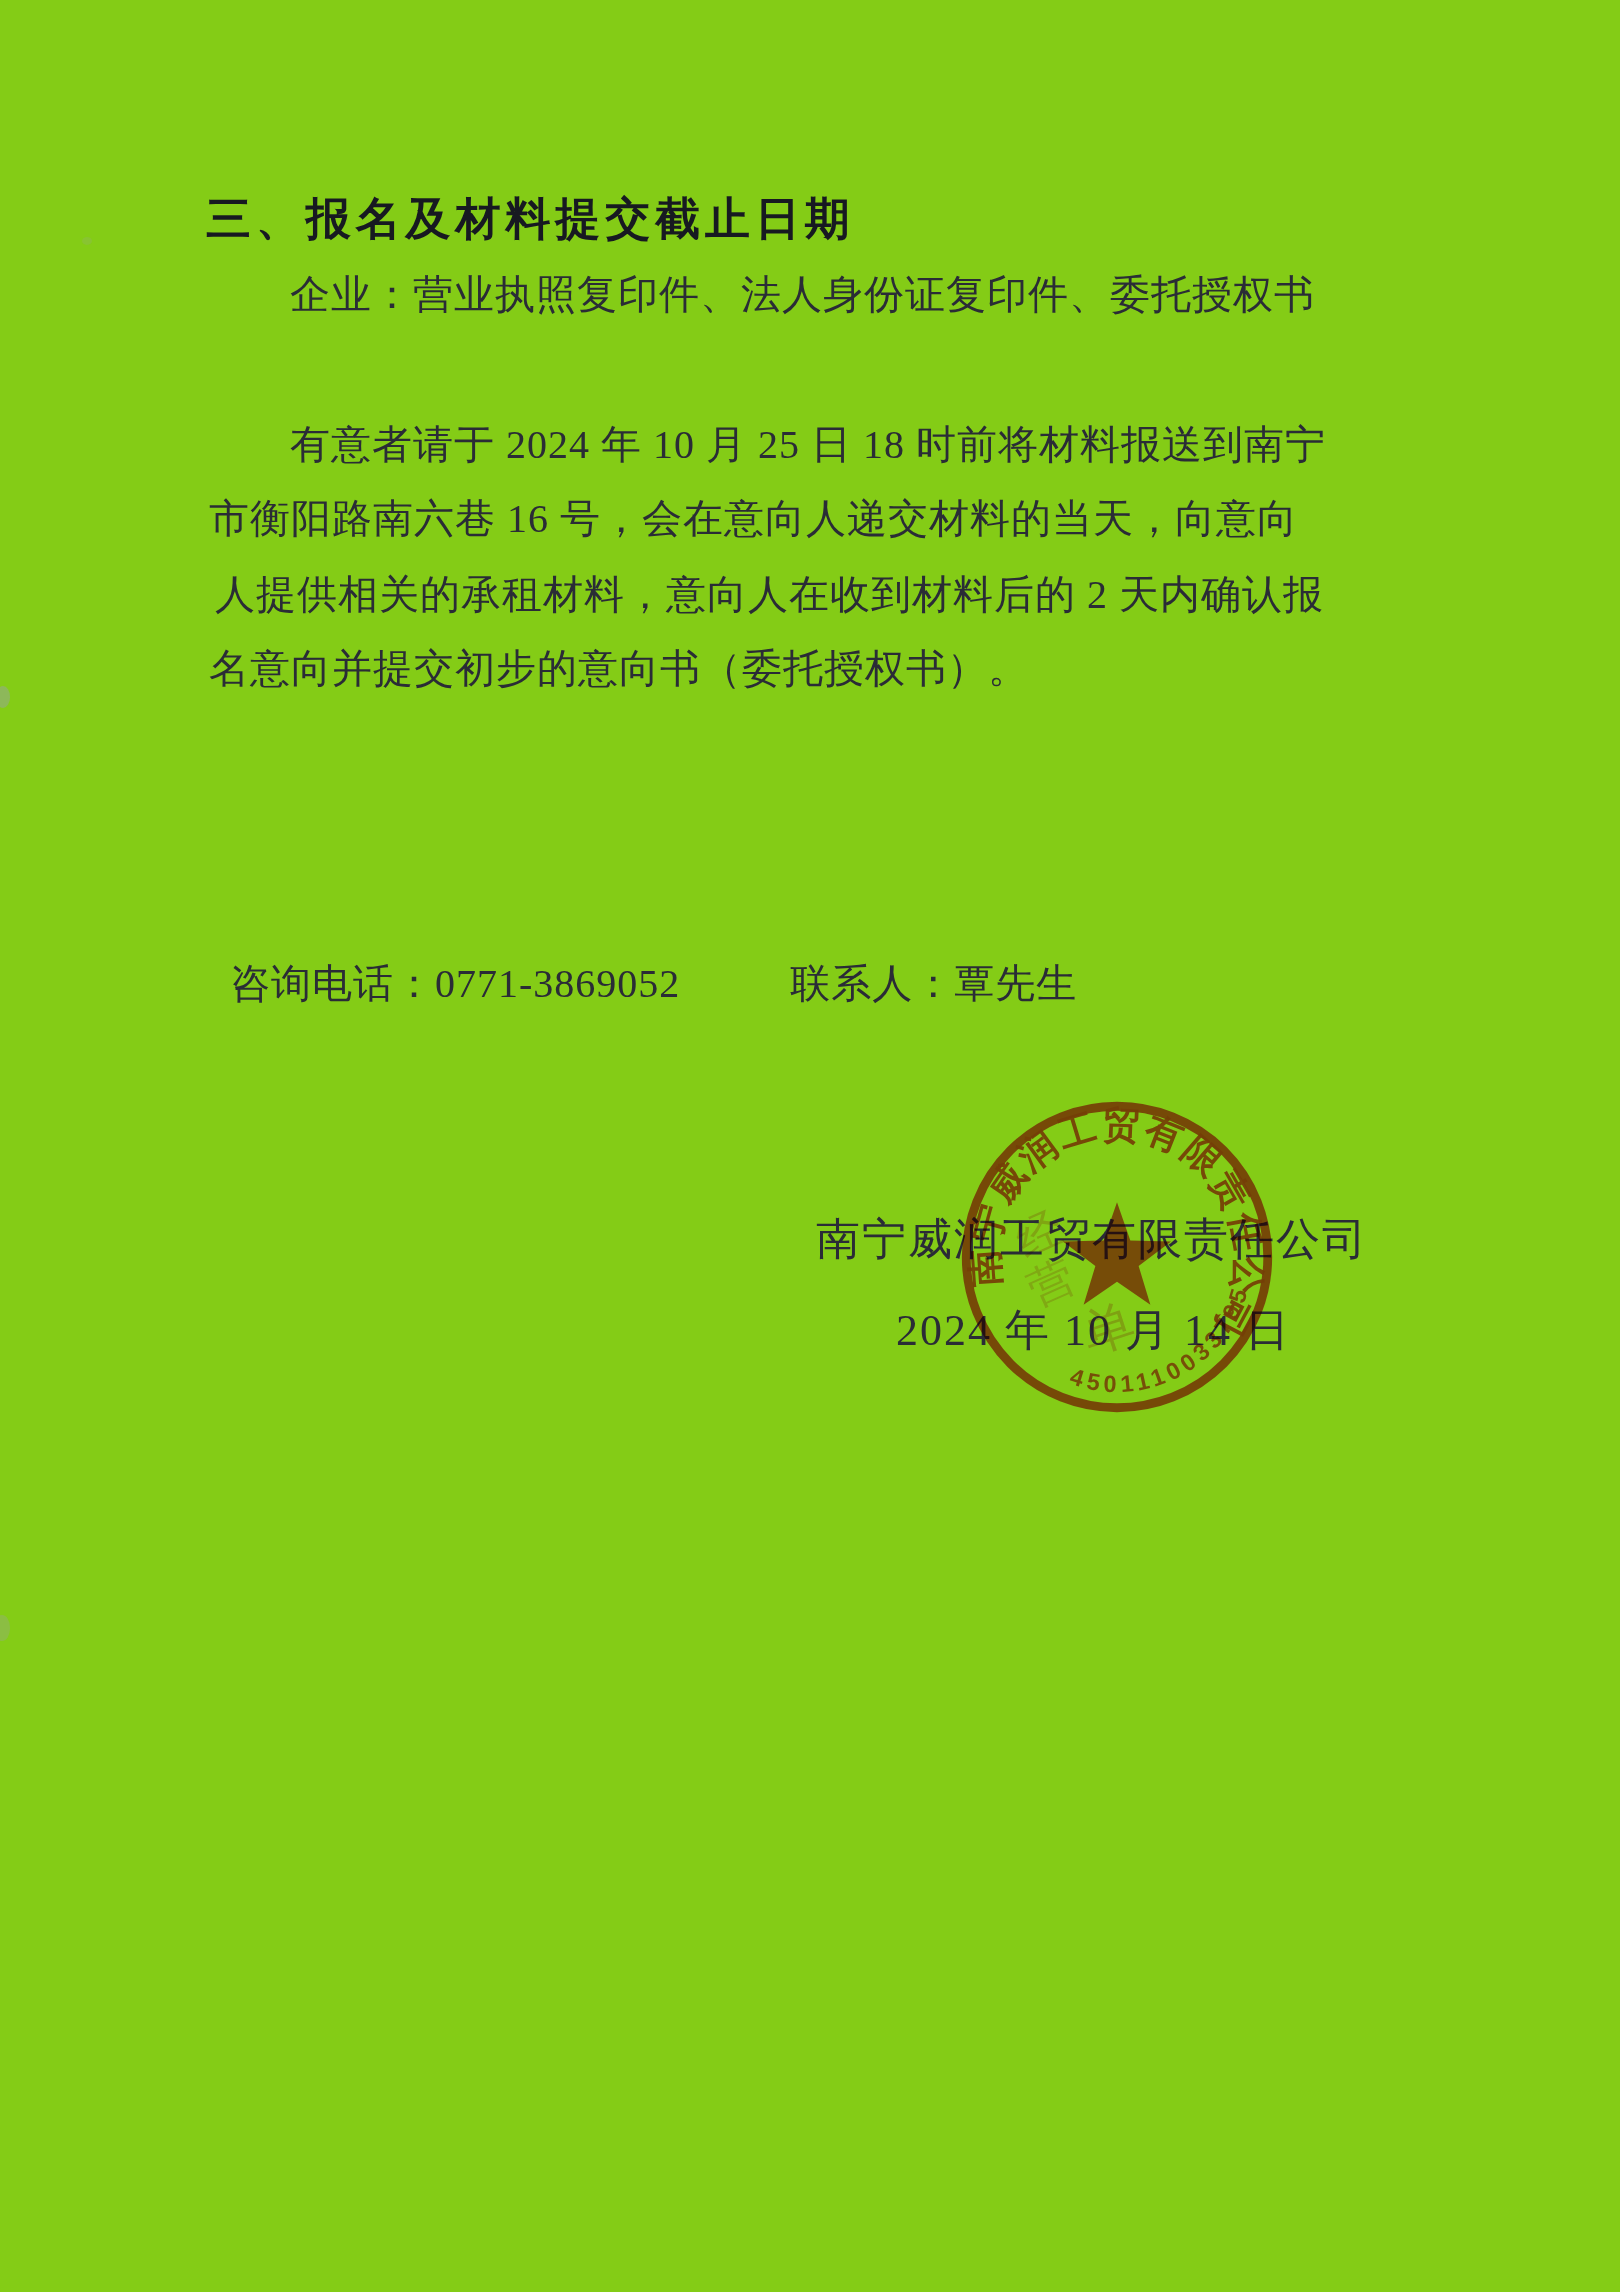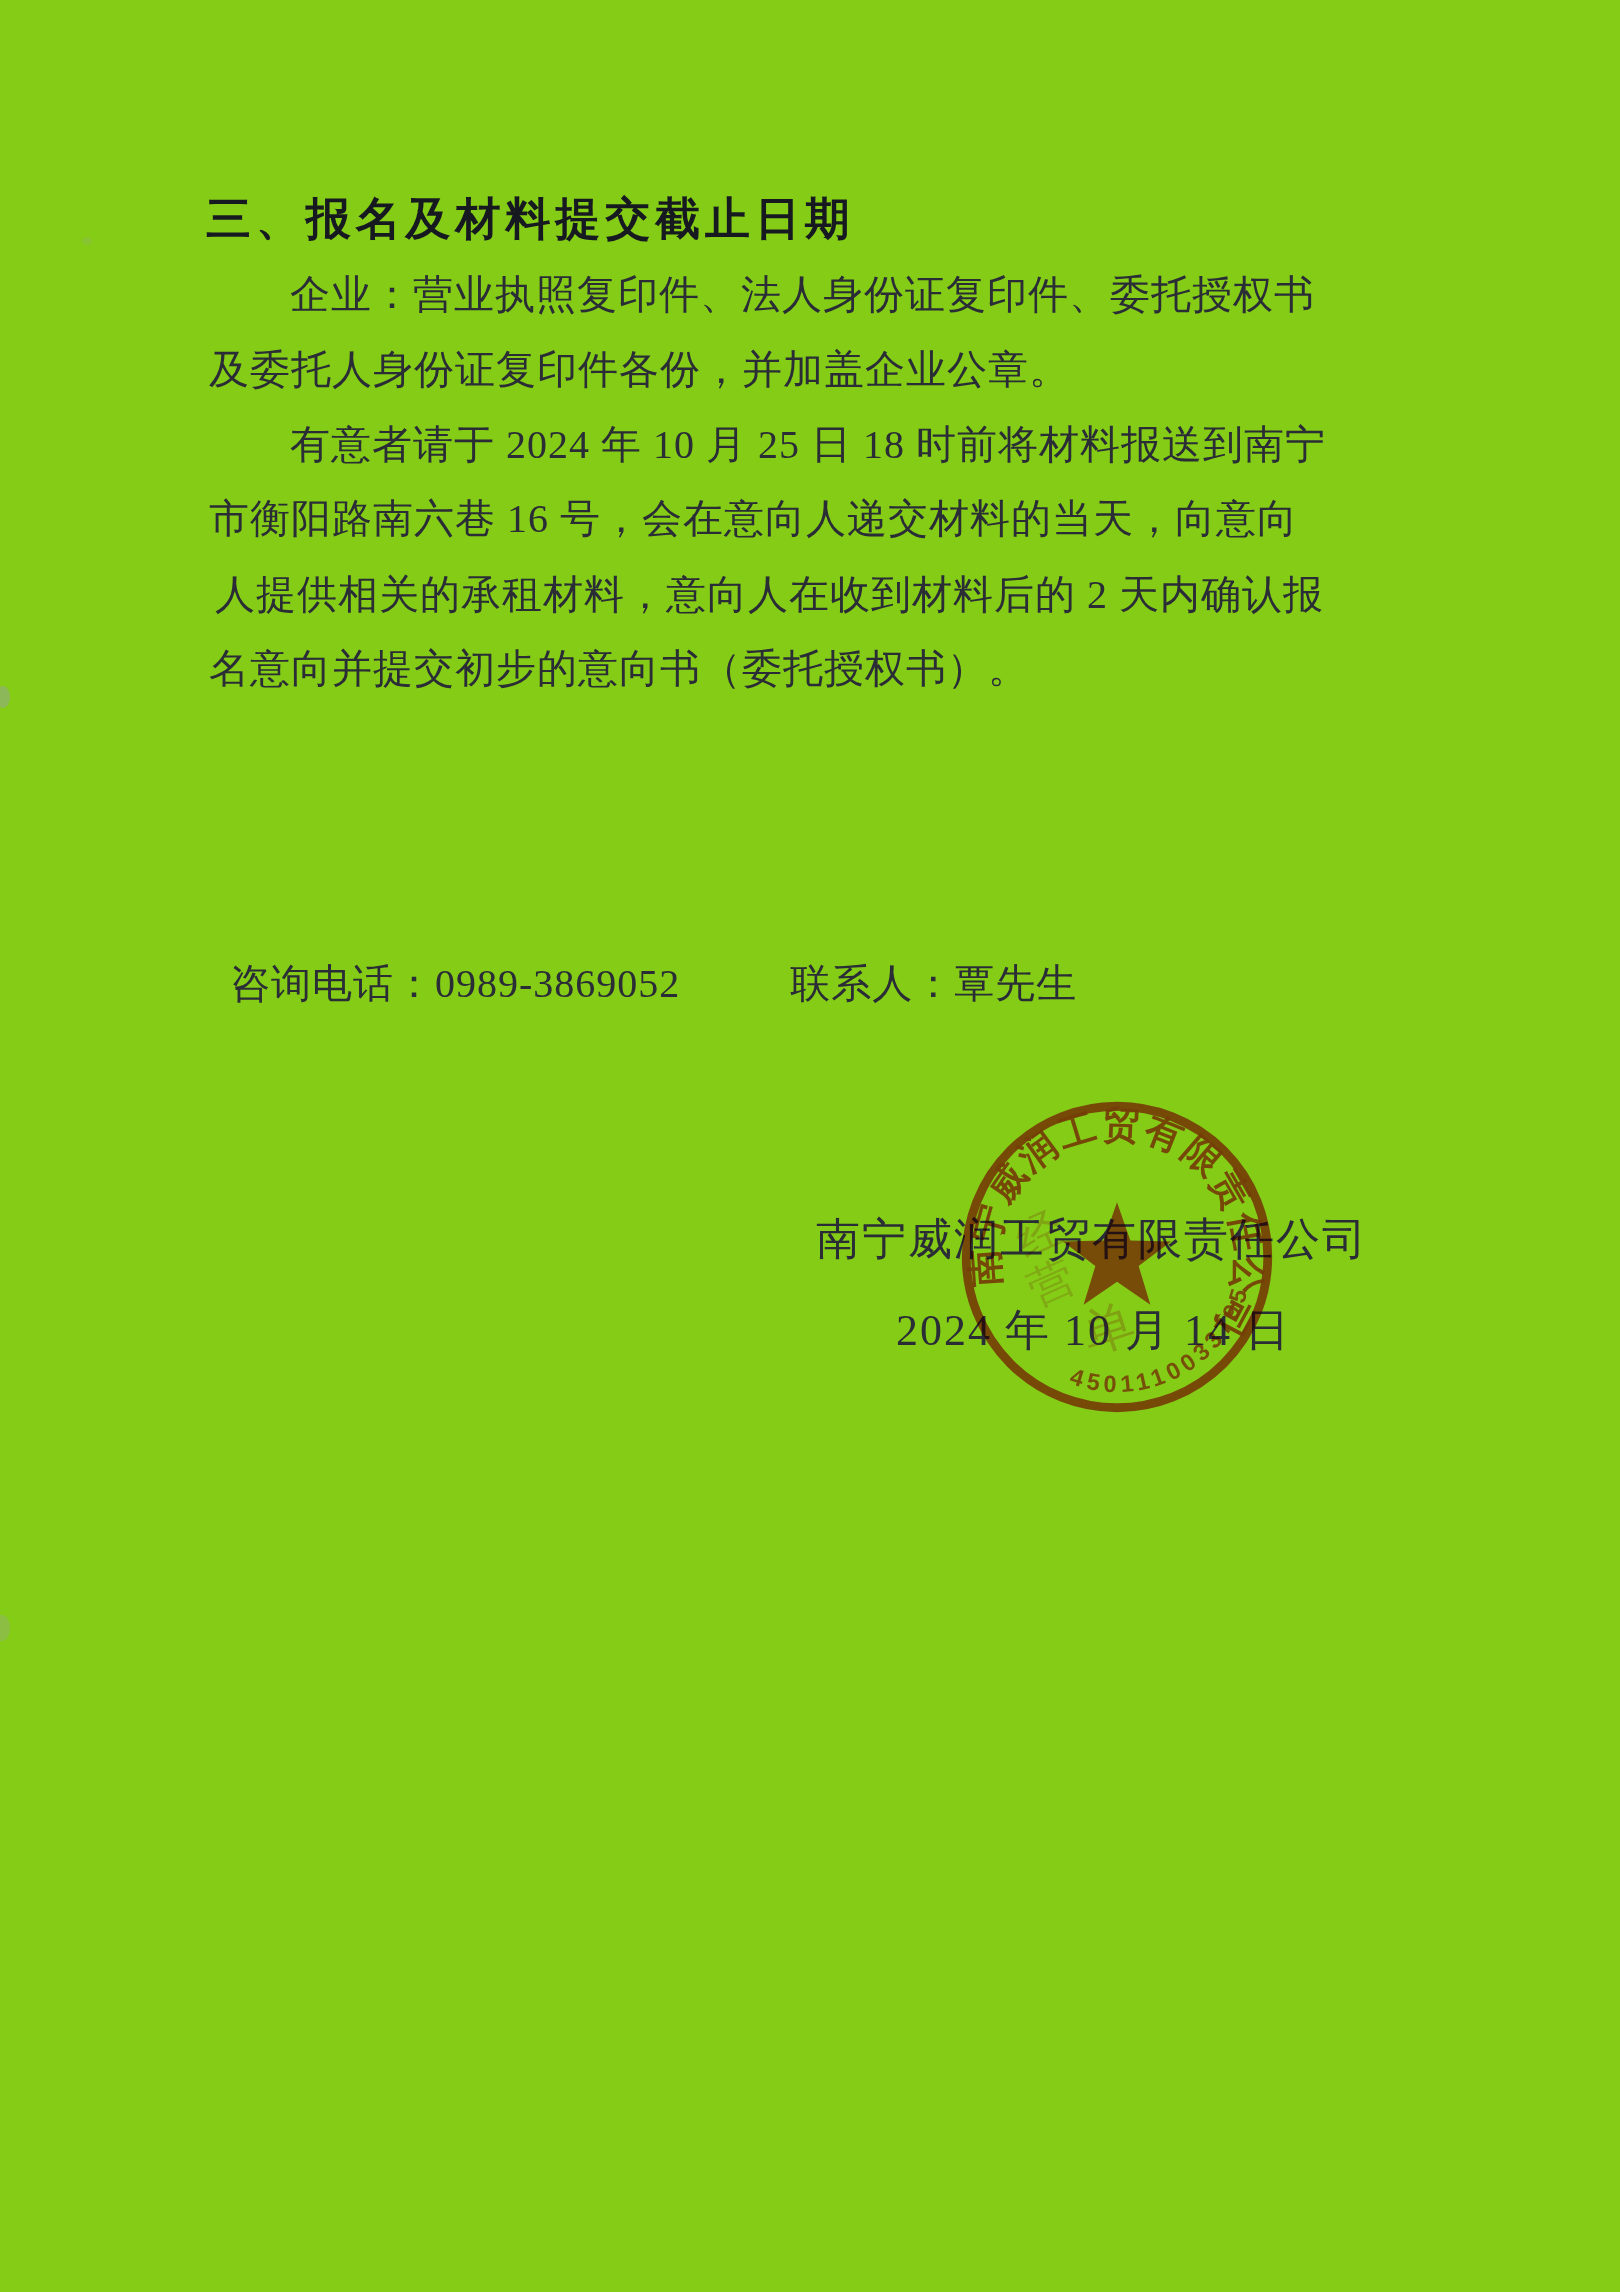--- a/index.html
+++ b/index.html
@@ -55,29 +55,28 @@
   .smudge.s3{left:82px;top:237px;width:9.8px;height:7.8px;opacity:.18;}
 </style>
 </head>
 <body>
 
 <div class="page">
 
   <div class="line heading" style="left:206px;top:189px;">三、报名及材料提交截止日期</div>
 
   <div class="line" style="left:290px;top:267px;">企业：营业执照复印件、法人身份证复印件、委托授权书</div>
-  <div class="line" style="left:209px;top:342px;">及委托人身份证复印件各份，并加盖企业公章。</div>
 
   <div class="line" style="left:290px;top:417px;">有意者请于 2024 年 10 月 25 日 18 时前将材料报送到南宁</div>
   <div class="line" style="left:209px;top:491px;">市衡阳路南六巷 16 号，会在意向人递交材料的当天，向意向</div>
   <div class="line" style="left:215px;top:567px;text-align:right;">人提供相关的承租材料，意向人在收到材料后的 2 天内确认报</div>
   <div class="line" style="left:209px;top:641px;">名意向并提交初步的意向书（委托授权书）。</div>
 
   <div class="line" style="left:230px;top:956px;">
-    <span>咨询电话：0989-3869052</span><span class="contact-gap"></span><span>联系人：覃先生</span>
+    <span>咨询电话：0771-3869052</span><span class="contact-gap"></span><span>联系人：覃先生</span>
   </div>
 
   <div class="line signature-line" style="left:816px;top:1210px;">南宁威润工贸有限责任公司</div>
   <div class="line signature-line" style="left:896px;top:1301px;text-align:right;">2024 年 10 月 14 日</div>
 
   <svg class="seal" viewBox="0 0 380 380">
     <defs>
       <path id="nameArc" d="M 79.4 241.6 A 122 122 0 1 1 300.6 241.6" fill="none"></path>
       <path id="codeArc" d="M 84.3 278.7 A 138 138 0 0 0 295.7 278.7" fill="none"></path>
     </defs>

